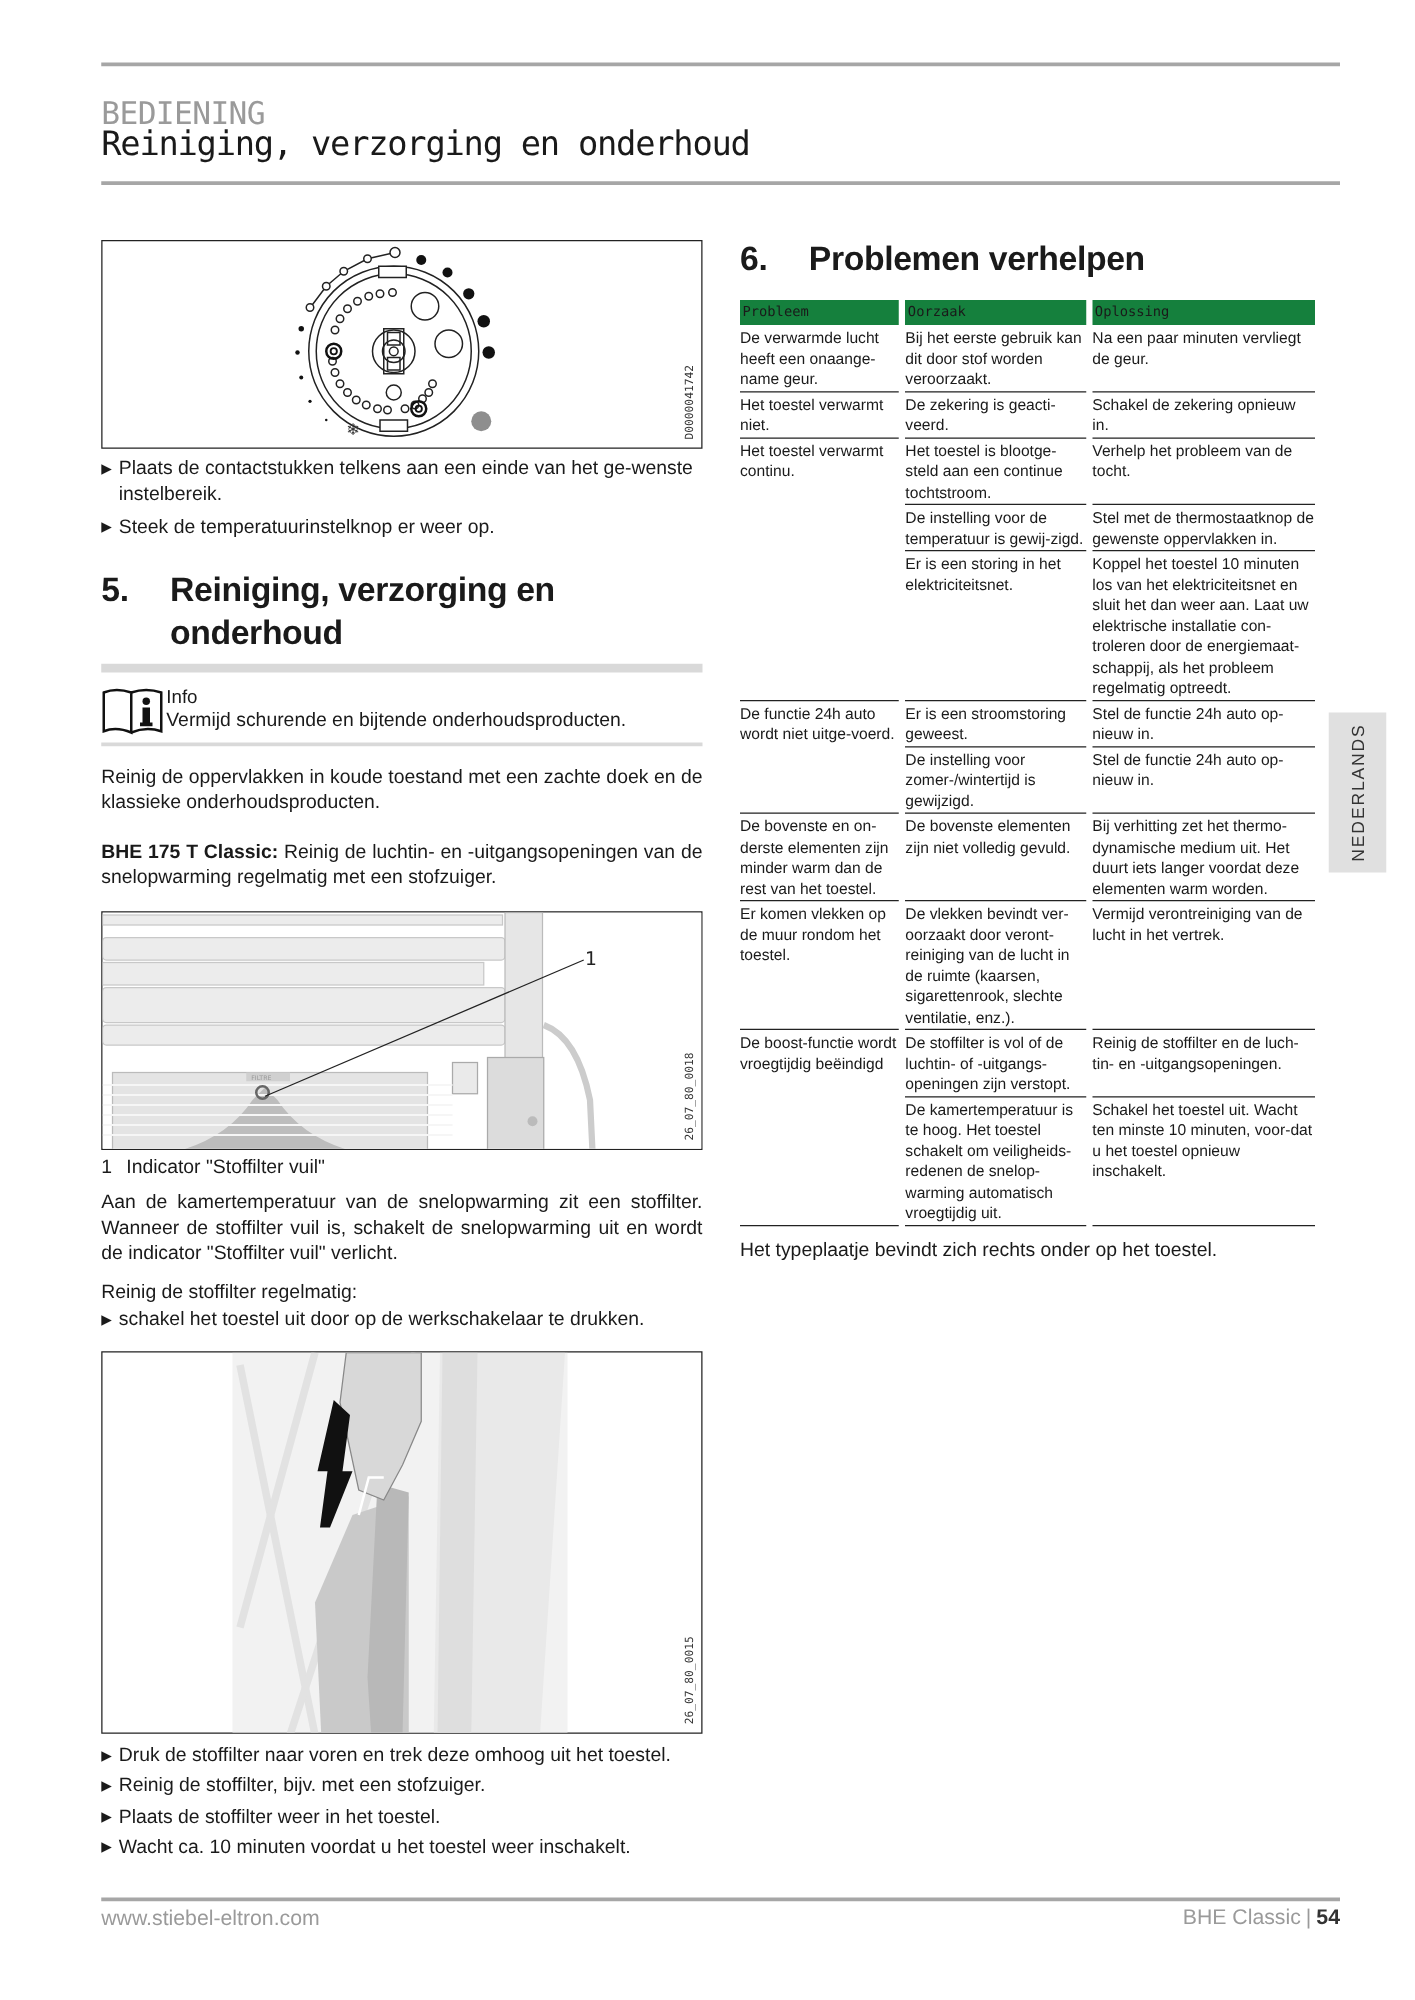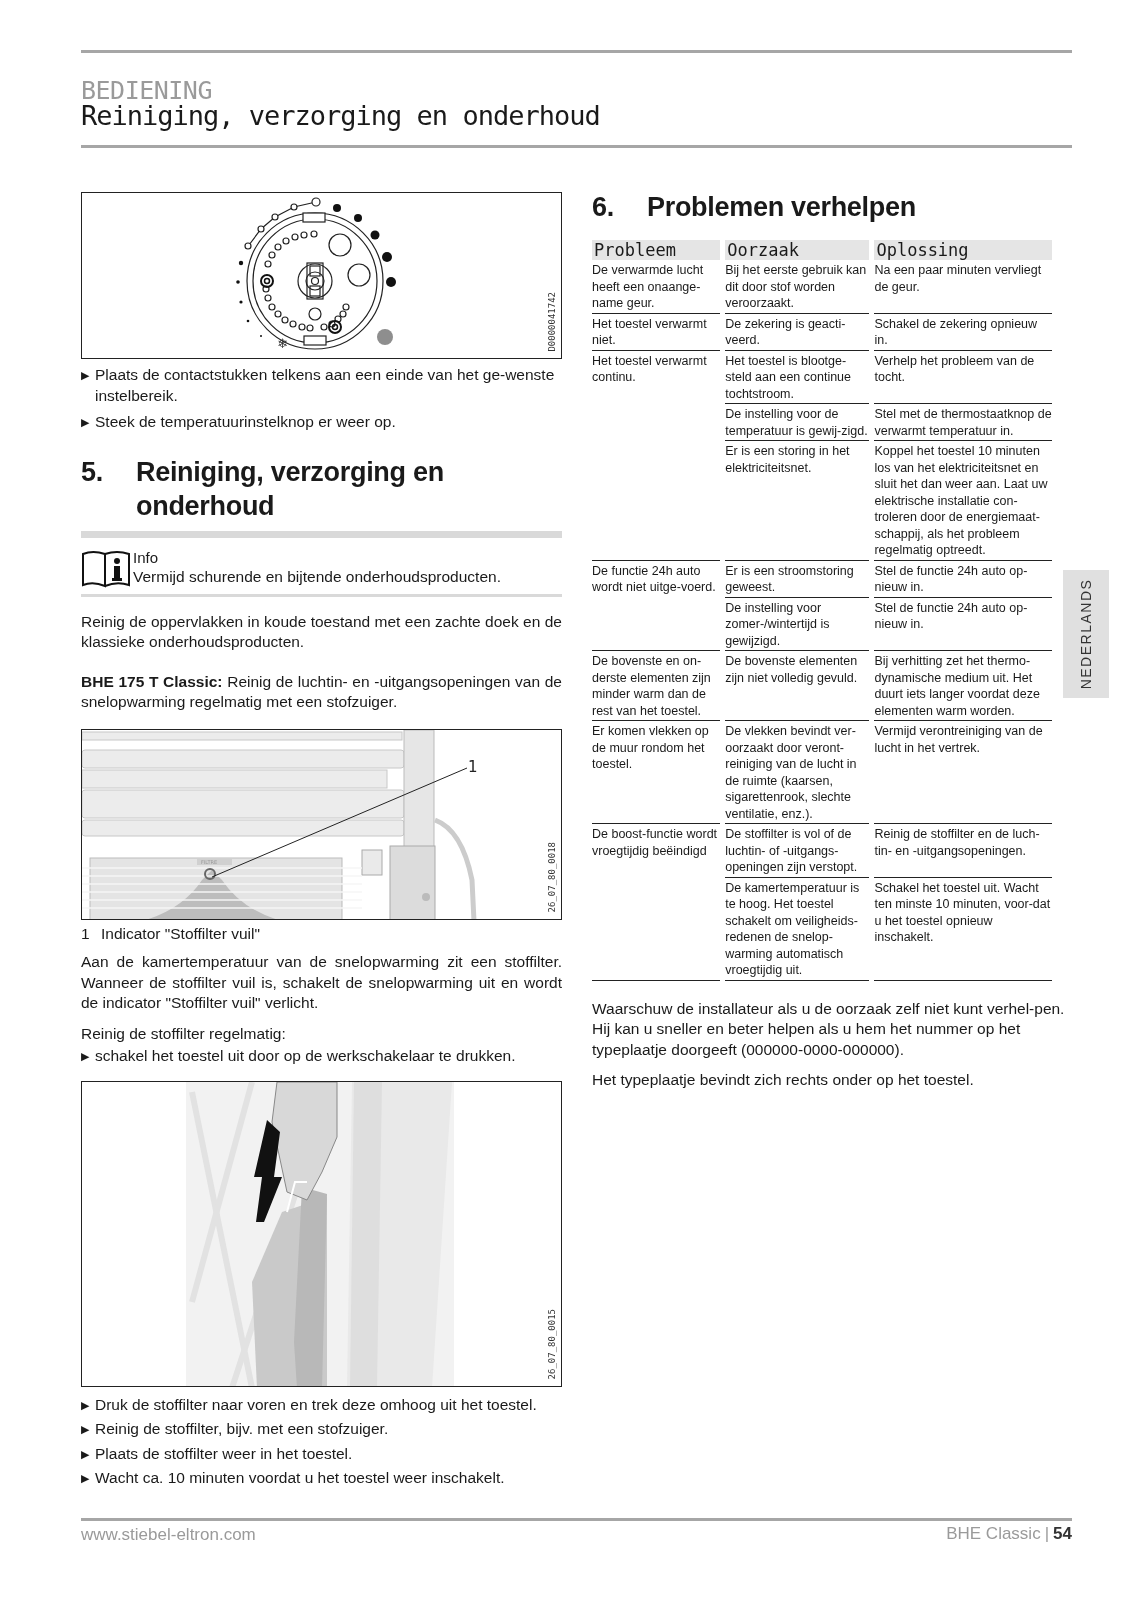--- a/index.html
+++ b/index.html
@@ -25,21 +25,21 @@
   .h1 .num { width: 55px; flex: none; }
   .h1-rule { height: 7px; background: #d9d9d9; margin-top: 8px; }
 
   .info { display: flex; margin-top: 10px; }
   .info .icon { width: 52px; height: 40px; flex: none; }
   .info .label { font-weight: normal; font-size: 15px; line-height: 19px; }
   .info .text { font-size: 15.5px; line-height: 20px; }
   .info-rule { height: 3px; background: #d9d9d9; margin-top: 6px; }
 
   table.trouble { width: 470px; border-collapse: separate; border-spacing: 5px 0; margin-left: -5px; font-size: 12.5px; line-height: 16.5px; color: #1a1a1a; }
-  table.trouble th { background: #e5e5e5; font-family: "DejaVu Sans Mono", monospace; font-weight: normal; font-size: 17px; text-align: left; padding: 1px 2px; height: 20px; }
+  table.trouble th { background: #15803d; font-family: "DejaVu Sans Mono", monospace; font-weight: normal; font-size: 11px; text-align: left; padding: 1px 2px; height: 20px; }
   table.trouble td { vertical-align: top; padding: 2px 0 1px 0; }
   table.trouble td.bt { border-bottom: 1.2px solid #222; }
 
   .side-tab { position: absolute; left: 1063px; top: 570px; width: 46px; height: 128px; background: #e0e0e0; }
   .side-tab span { position: absolute; left: 50%; top: 50%; transform: translate(-50%, -50%) rotate(-90deg); font-size: 14px; letter-spacing: 1.5px; color: #333; white-space: nowrap; }
 
   .footer-url { position: absolute; left: 81px; top: 1525px; font-family: Liberation Sans, sans-serif; font-size: 17px; color: #9a9a9a; letter-spacing: 0px; }
   .footer-right { position: absolute; right: 60px; top: 1524px; font-size: 17px; color: #9a9a9a; }
   .footer-right .sep { color: #9a9a9a; margin: 0 4px; }
   .footer-right .page { color: #333; font-weight: bold; }
@@ -279,21 +279,21 @@
           <td class="bt">De zekering is geacti-veerd.</td>
           <td class="bt">Schakel de zekering opnieuw in.</td>
         </tr>
         <tr>
           <td class="bt" rowspan="3">Het toestel verwarmt continu.</td>
           <td class="bt">Het toestel is blootge-steld aan een continue tochtstroom.</td>
           <td class="bt">Verhelp het probleem van de tocht.</td>
         </tr>
         <tr>
           <td class="bt">De instelling voor de temperatuur is gewij-zigd.</td>
-          <td class="bt">Stel met de thermostaatknop de verwarmt temperatuur in.</td>
+          <td class="bt">Stel met de thermostaatknop de gewenste oppervlakken in.</td>
         </tr>
         <tr>
           <td class="bt">Er is een storing in het elektriciteitsnet.</td>
           <td class="bt">Koppel het toestel 10 minuten los van het elektriciteitsnet en sluit het dan weer aan. Laat uw elektrische installatie con-troleren door de energiemaat-schappij, als het probleem regelmatig optreedt.</td>
         </tr>
         <tr>
           <td class="bt" rowspan="2">De functie 24h auto wordt niet uitge-voerd.</td>
           <td class="bt">Er is een stroomstoring geweest.</td>
           <td class="bt">Stel de functie 24h auto op-nieuw in.</td>
         </tr>
@@ -316,21 +316,20 @@
           <td class="bt">De stoffilter is vol of de luchtin- of -uitgangs-openingen zijn verstopt.</td>
           <td class="bt">Reinig de stoffilter en de luch-tin- en -uitgangsopeningen.</td>
         </tr>
         <tr>
           <td class="bt">De kamertemperatuur is te hoog. Het toestel schakelt om veiligheids-redenen de snelop-warming automatisch vroegtijdig uit.</td>
           <td class="bt">Schakel het toestel uit. Wacht ten minste 10 minuten, voor-dat u het toestel opnieuw inschakelt.</td>
         </tr>
       </tbody>
   </table>
 
-  <p class="para" style="margin-top:18px; text-align:left;">Waarschuw de installateur als u de oorzaak zelf niet kunt verhel-pen. Hij kan u sneller en beter helpen als u hem het nummer op het typeplaatje doorgeeft (000000-0000-000000).</p>
   <p class="para" style="margin-top:10px; text-align:left;">Het typeplaatje bevindt zich rechts onder op het toestel.</p>
 </div>
 
 <div class="side-tab">
   <span>NEDERLANDS</span>
 </div>
 
 <div class="rule" style="top:1518px;"></div>
 <div class="footer-url">www.stiebel-eltron.com</div>
 <div class="footer-right">

